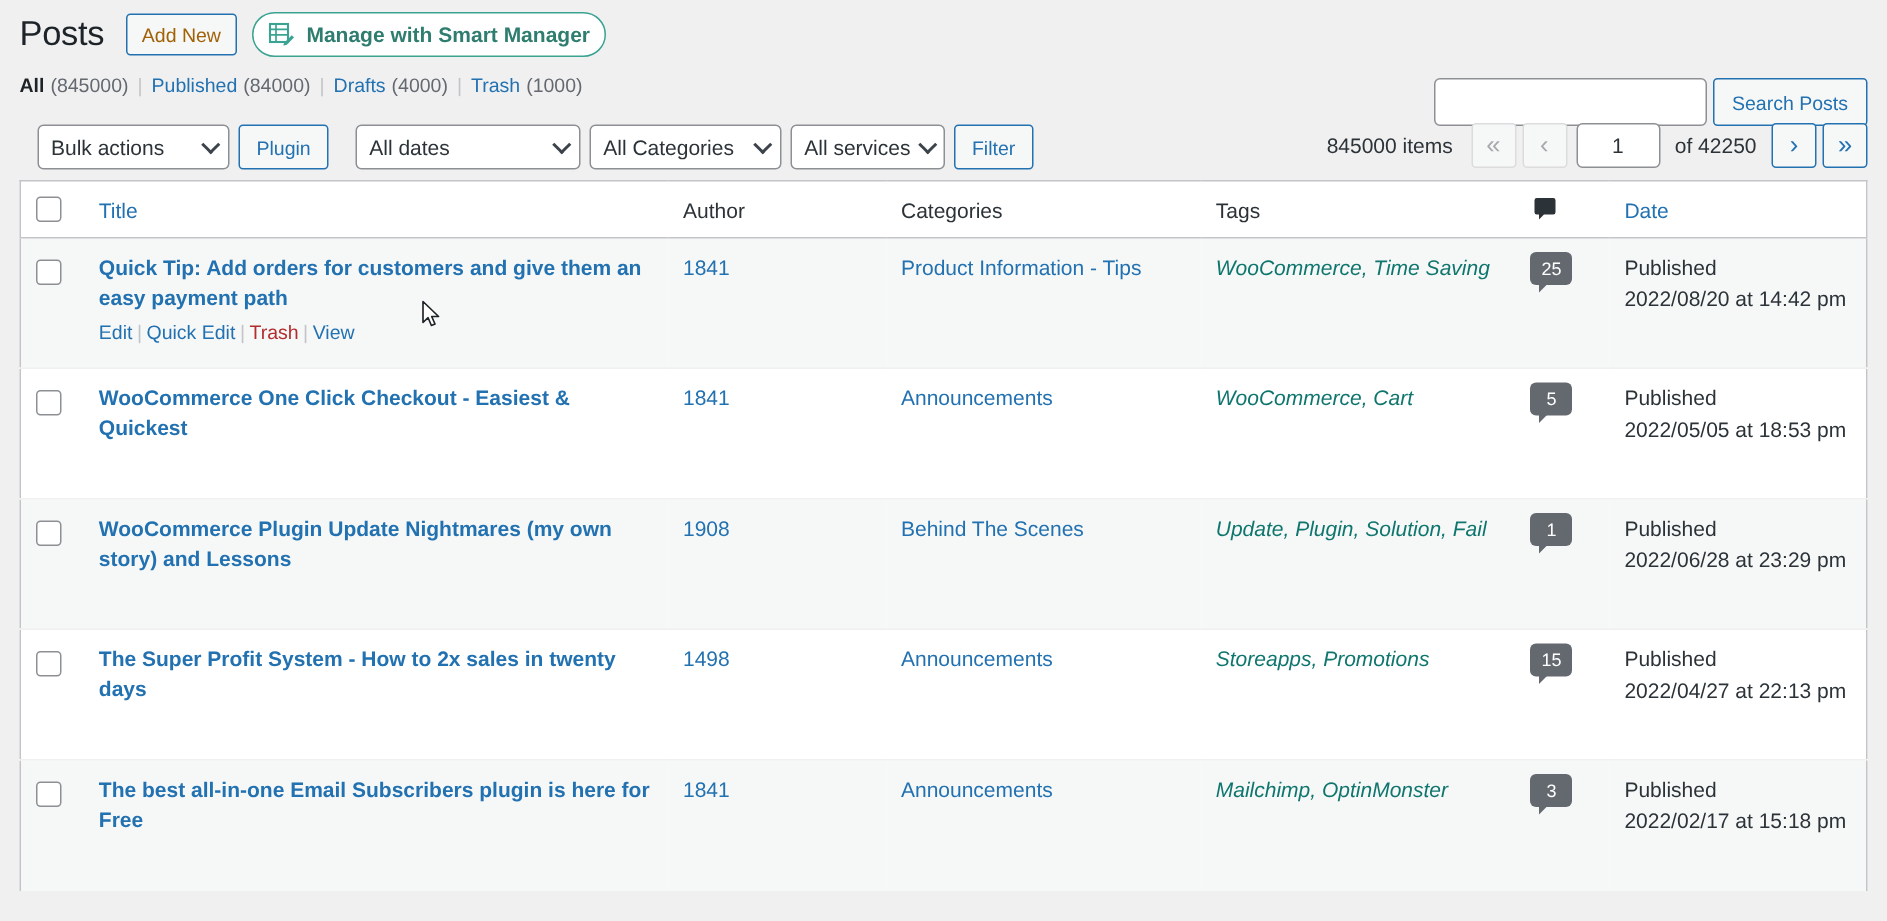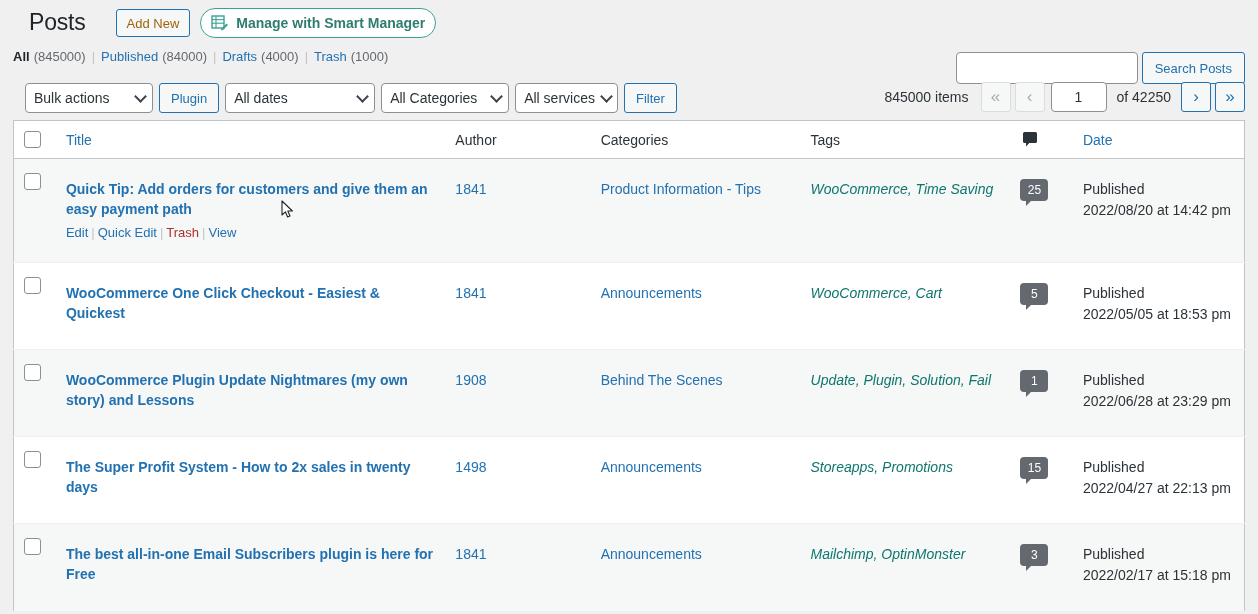--- a/index.html
+++ b/index.html
@@ -13,21 +13,21 @@
   }
   .wrap { width: 1258px; height: 614px; position: relative; padding: 0 13px; }
 
   
   .page-head {
     display: flex; align-items: center; gap: 10px;
     padding: 6px 0 4px 0; height: 44px;
   }
   .page-title {
     font-size: 23px; font-weight: 400; color: #1d2327;
-    line-height: 1.3; margin: 16px; padding-right: 4px;
+    line-height: 1.3; margin: 0; padding-right: 4px;
     letter-spacing: -0.2px;
   }
   .btn-add-new {
     display: inline-flex; align-items: center; justify-content: center;
     height: 28px; padding: 0 10px;
     font-size: 13px; line-height: 1;
     color: #a16207; background: #f6f7f7;
     border: 1px solid #2271b1; border-radius: 3px;
     cursor: pointer; white-space: nowrap;
   }
@@ -83,21 +83,21 @@
   }
   .select {
     position: relative; display: inline-flex; align-items: center;
     height: 30px; background: #fff;
     border: 1px solid #8c8f94; border-radius: 4px;
     padding: 0 26px 0 8px;
     font-size: 14px; color: #2c3338;
     cursor: pointer; white-space: nowrap;
   }
   .select.w-bulk { min-width: 128px; }
-  .select.w-dates { min-width: 150px; }
+  .select.w-dates { min-width: 150px; margin-left: 12px; }
   .select.w-cats  { min-width: 128px; }
   .select.w-serv  { min-width: 100px; padding-right: 22px; }
   .chev {
     position: absolute; right: 7px; top: 50%;
     width: 9px; height: 9px; margin-top: -6px;
     border-right: 2px solid #3c434a; border-bottom: 2px solid #3c434a;
     transform: rotate(45deg);
   }
   .select.w-serv .chev { right: 6px; }
   .btn-secondary {
@@ -167,21 +167,21 @@
     width: 17px; height: 17px; display: inline-block;
     border: 1px solid #8c8f94; border-radius: 3px;
     background: #fff; cursor: pointer; vertical-align: middle;
   }
 
   .comment-head-icon { display: inline-block; width: 20px; height: 20px; vertical-align: middle; }
 
   .wp-list-table tbody tr { background: #fff; }
   .wp-list-table tbody tr.alt { background: #f6f7f7; }
   .wp-list-table tbody td {
-    padding: 20px 10px; font-size: 14px; color: #2c3338;
+    padding: 9px 10px; font-size: 14px; color: #2c3338;
     vertical-align: top; line-height: 1.45;
     border-top: 1px solid #f0f0f1;
   }
   .wp-list-table tbody tr:first-child td { border-top: none; }
   .row-tall td { height: 87px; }
   .td-cb { padding-top: 11px !important; }
   .post-title-link {
     color: #2271b1; text-decoration: none; font-weight: 600;
     font-size: 14px; cursor: pointer; display: inline;
   }

